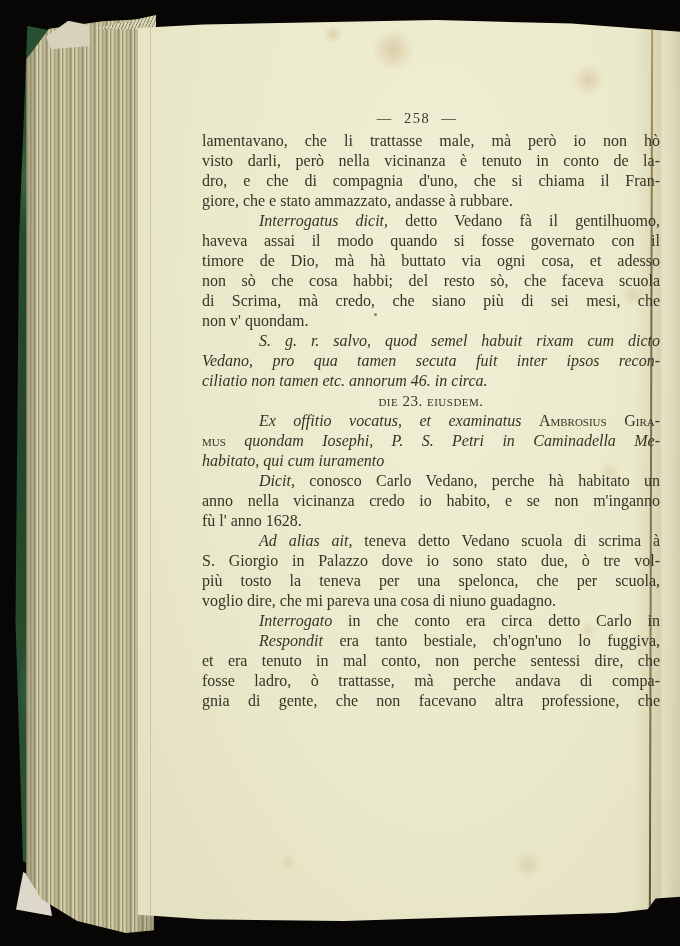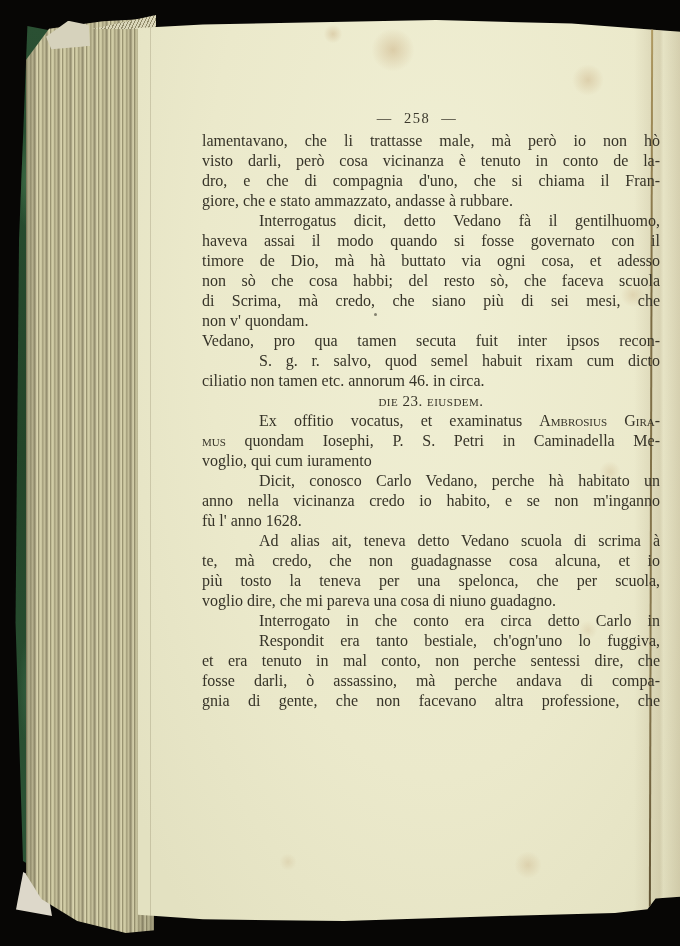--- a/index.html
+++ b/index.html
@@ -76,21 +76,21 @@
     color:#3b382c;
   }
   .text-block{
     position:absolute;left:50px;top:111px;width:458px;
     color:#363328;font-size:16px;margin-left:14px;
   }
   .line{height:20px;line-height:20px;text-align:justify;text-align-last:justify;white-space:nowrap;}
   .line.last{text-align-last:left;}
   .line.center{text-align:right;text-align-last:center;font-size:15px;letter-spacing:.5px;}
   .line.indent{text-indent:57px;}
-  .s-i{}
+  .s-i{font-style:italic;}
   .s-sc{font-variant:small-caps;}
   .ink-speck{
     position:absolute;left:236px;top:293px;width:3px;height:3px;border-radius:50%;
     background:#4a463a;opacity:.65;
   }
 </style>
 </head>
 <body>
 
 <div>
@@ -112,45 +112,45 @@
         <div class="stain" style="left: 138px; top: 830px; height: 24px; width: 24px; background: radial-gradient(closest-side, rgba(185, 146, 94, 0.18), rgba(185, 146, 94, 0) 72%);"></div>
       </div>
     <div class="gutter-shade"></div>
     <div class="fold-line"></div>
     <div class="faint-crease"></div>
 
     <div class="page-number">— 258 —</div>
 
     <div class="text-block">
         <div class="line"><span class="s-r">lamentavano, che li trattasse male, mà però io non hò</span></div>
-        <div class="line"><span class="s-r">visto darli, però cosa vicinanza è tenuto in conto de la-</span></div>
+        <div class="line"><span class="s-r">visto darli, però nella vicinanza è tenuto in conto de la-</span></div>
         <div class="line"><span class="s-r">dro, e che di compagnia d'uno, che si chiama il Fran-</span></div>
         <div class="line last"><span class="s-r">giore, che e stato ammazzato, andasse à rubbare.</span></div>
         <div class="line indent"><span class="s-i">Interrogatus dicit,</span><span class="s-r"> detto Vedano fà il gentilhuomo,</span></div>
         <div class="line"><span class="s-r">haveva assai il modo quando si fosse governato con il</span></div>
         <div class="line"><span class="s-r">timore de Dio, mà hà buttato via ogni cosa, et adesso</span></div>
         <div class="line"><span class="s-r">non sò che cosa habbi; del resto sò, che faceva scuola</span></div>
         <div class="line"><span class="s-r">di Scrima, mà credo, che siano più di sei mesi, che</span></div>
         <div class="line last"><span class="s-r">non v' quondam.</span></div>
+        <div class="line indent"><span class="s-i">S. g. r. salvo, quod semel habuit rixam cum dicto</span></div>
         <div class="line"><span class="s-i">Vedano, pro qua tamen secuta fuit inter ipsos recon-</span></div>
-        <div class="line indent"><span class="s-i">S. g. r. salvo, quod semel habuit rixam cum dicto</span></div>
         <div class="line last"><span class="s-i">ciliatio non tamen etc. annorum 46. in circa.</span></div>
         <div class="line last center"><span class="s-sc">die 23. eiusdem.</span></div>
         <div class="line indent"><span class="s-i">Ex offitio vocatus, et examinatus </span><span class="s-sc">Ambrosius Gira-</span></div>
         <div class="line"><span class="s-sc">mus</span><span class="s-i"> quondam Iosephi, P. S. Petri in Caminadella Me-</span></div>
-        <div class="line last"><span class="s-i">voglio, qui cum iuramento</span></div>
+        <div class="line last"><span class="s-i">habitato, qui cum iuramento</span></div>
         <div class="line indent"><span class="s-i">Dicit,</span><span class="s-r"> conosco Carlo Vedano, perche hà habitato un</span></div>
         <div class="line"><span class="s-r">anno nella vicinanza credo io habito, e se non m'inganno</span></div>
         <div class="line last"><span class="s-r">fù l' anno 1628.</span></div>
         <div class="line indent"><span class="s-i">Ad alias ait,</span><span class="s-r"> teneva detto Vedano scuola di scrima à</span></div>
-        <div class="line"><span class="s-r">te, mà credo, che non guadagnasse cosa alcuna, et io</span></div>
+        <div class="line"><span class="s-r">S. Giorgio in Palazzo dove io sono stato due, ò tre vol-</span></div>
         <div class="line"><span class="s-r">più tosto la teneva per una spelonca, che per scuola,</span></div>
         <div class="line last"><span class="s-r">voglio dire, che mi pareva una cosa di niuno guadagno.</span></div>
         <div class="line indent"><span class="s-i">Interrogato</span><span class="s-r"> in che conto era circa detto Carlo in</span></div>
         <div class="line indent"><span class="s-i">Respondit</span><span class="s-r"> era tanto bestiale, ch'ogn'uno lo fuggiva,</span></div>
         <div class="line"><span class="s-r">et era tenuto in mal conto, non perche sentessi dire, che</span></div>
-        <div class="line"><span class="s-r">fosse darli, ò assassino, mà perche andava di compa-</span></div>
+        <div class="line"><span class="s-r">fosse ladro, ò trattasse, mà perche andava di compa-</span></div>
         <div class="line"><span class="s-r">gnia di gente, che non facevano altra professione, che</span></div>
       </div>
 
     <div class="ink-speck"></div>
   </div>
 </div>
 
 </body></html>

